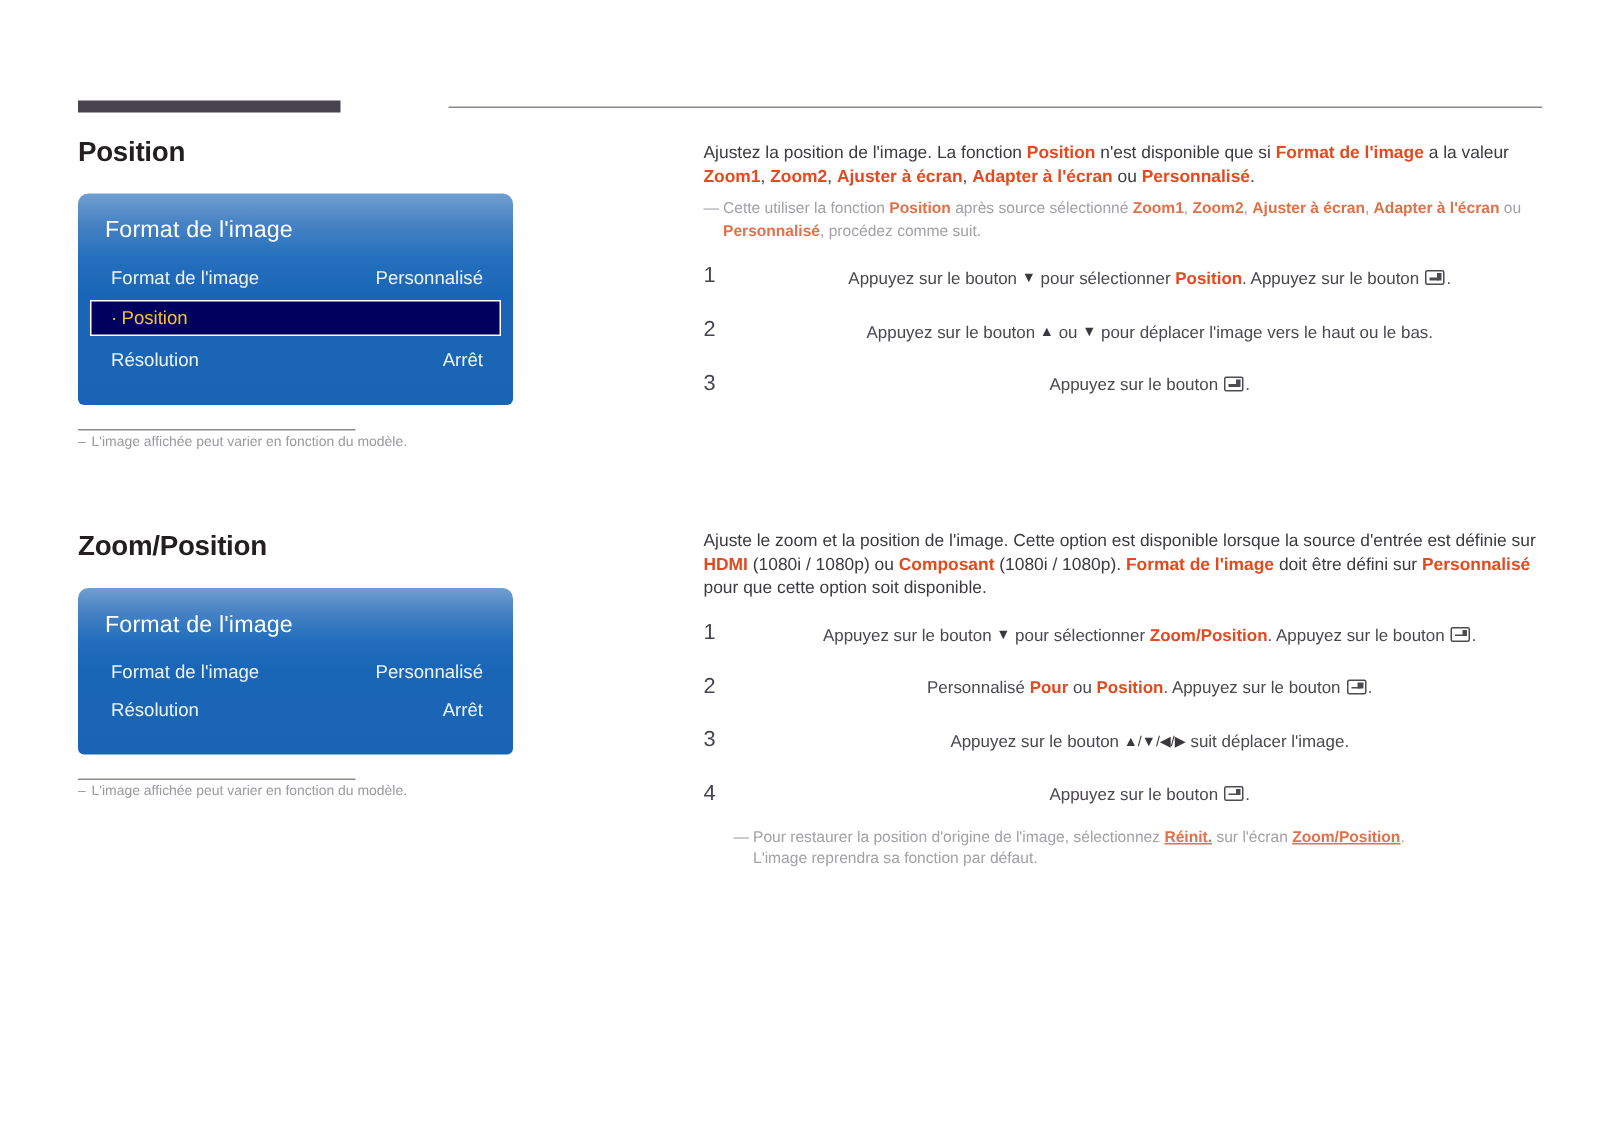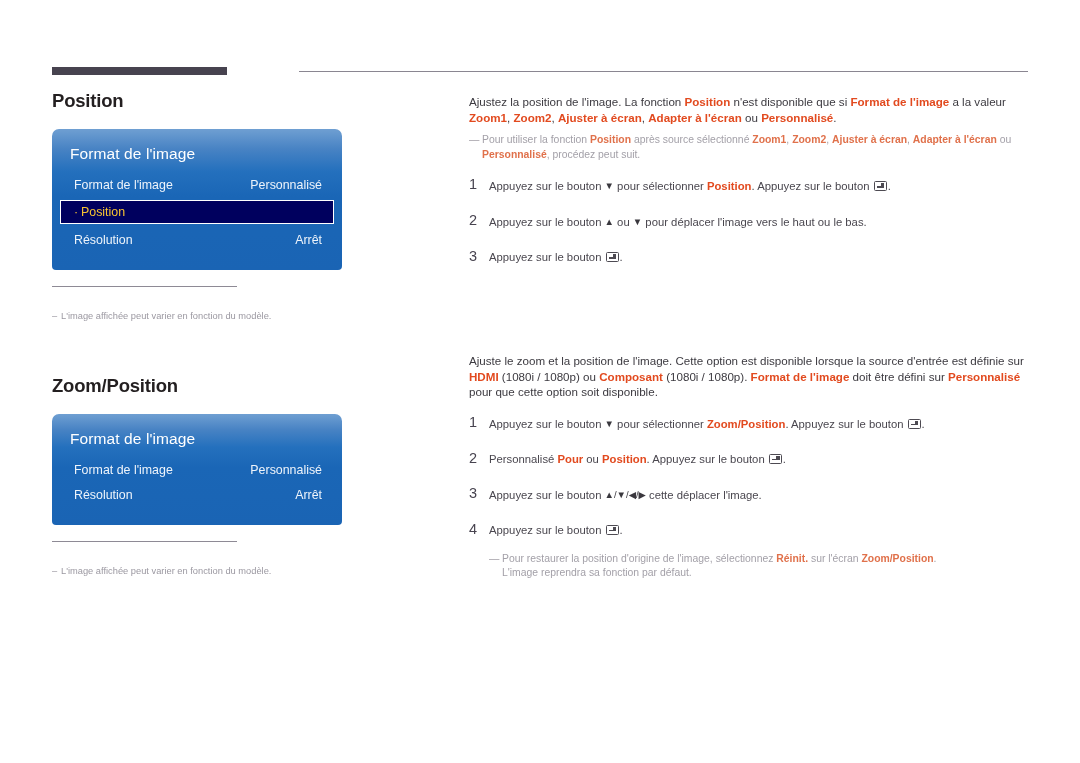--- a/index.html
+++ b/index.html
@@ -124,21 +124,21 @@
   .panel-note {
     margin-top: 16px;
     width: 185px;
   }
   .panel-note .nline {
     width: 100%;
     height: 1px;
     background: #8e8a95;
   }
   .panel-note .ntext {
-    margin-top: 24px;
+    margin-top: 2px;
     font-size: 9.3px;
     color: #9b98a1;
     white-space: nowrap;
   }
   .panel-note .ndash {
     display: inline-block;
     width: 9px;
     color: #9b98a1;
   }
 
@@ -182,20 +182,21 @@
     color: #47434f;
     line-height: 15px;
     padding-top: 1px;
   }
   .step .txt {
     flex: 1;
     font-size: 11.3px;
     line-height: 15px;
     color: #4a474f;
     padding-top: 2px;
+    text-align: center;
   }
 
   
   .arrow {
     font-size: 9.5px;
     color: #3a383e;
     vertical-align: 1px;
   }
   .enterbtn {
     display: inline-block;
@@ -231,21 +232,21 @@
     display: flex;
     margin-top: -4px;
     margin-left: 20px;
     font-size: 10.4px;
     line-height: 14.5px;
     color: #a3a0a8;
   }
   .sub-note .dash {
     flex: 0 0 13px;
   }
-  .sub-note b.hl { color: #e0714b; }
+  .sub-note b.hl { color: #e0714b; text-decoration: underline; }
 </style>
 </head>
 <body>
 
 <div class="page">
 
   <div class="top-rules">
     <div class="rule-thick"></div>
     <div class="rule-thin"></div>
   </div>
@@ -306,21 +307,21 @@
       </div>
     </div>
   </div>
 
   <div class="col-right">
 
     <div class="para"><span>Ajustez la position de l'image. La fonction </span><b class="hl">Position</b><span> n'est disponible que si </span><b class="hl">Format de l'image</b><span> a la valeur </span><b class="hl">Zoom1</b><span>, </span><b class="hl">Zoom2</b><span>, </span><b class="hl">Ajuster à écran</b><span>, </span><b class="hl">Adapter à l'écran</b><span> ou </span><b class="hl">Personnalisé</b><span>.</span></div>
 
     <div class="note">
       <span class="dash">—</span>
-      <span class="ntxt"><span>Pour utiliser la fonction </span><b class="hl">Position</b><span> après source sélectionné </span><b class="hl">Zoom1</b><span>, </span><b class="hl">Zoom2</b><span>, </span><b class="hl">Ajuster à écran</b><span>, </span><b class="hl">Adapter à l'écran</b><span> ou </span><b class="hl">Personnalisé</b><span>, procédez peut suit.</span></span>
+      <span class="ntxt"><span>Cette utiliser la fonction </span><b class="hl">Position</b><span> après source sélectionné </span><b class="hl">Zoom1</b><span>, </span><b class="hl">Zoom2</b><span>, </span><b class="hl">Ajuster à écran</b><span>, </span><b class="hl">Adapter à l'écran</b><span> ou </span><b class="hl">Personnalisé</b><span>, procédez comme suit.</span></span>
     </div>
 
     <div class="steps">
       <div class="step">
         <div class="num">1</div>
         <div class="txt"><span>Appuyez sur le bouton </span><span class="arrow">▼</span><span> pour sélectionner </span><b class="hl">Position</b><span>. Appuyez sur le bouton </span><span class="enterbtn"></span><span>.</span></div>
       </div>
 
       <div class="step">
         <div class="num">2</div>
@@ -341,21 +342,21 @@
         <div class="txt"><span>Appuyez sur le bouton </span><span class="arrow">▼</span><span> pour sélectionner </span><b class="hl">Zoom/Position</b><span>. Appuyez sur le bouton </span><span class="enterbtn"></span><span>.</span></div>
       </div>
 
       <div class="step">
         <div class="num">2</div>
         <div class="txt"><span>Personnalisé </span><b class="hl">Pour</b><span> ou </span><b class="hl">Position</b><span>. Appuyez sur le bouton </span><span class="enterbtn"></span><span>.</span></div>
       </div>
 
       <div class="step">
         <div class="num">3</div>
-        <div class="txt"><span>Appuyez sur le bouton </span><span class="arrow">▲/▼/◀/▶</span><span> cette déplacer l'image.</span></div>
+        <div class="txt"><span>Appuyez sur le bouton </span><span class="arrow">▲/▼/◀/▶</span><span> suit déplacer l'image.</span></div>
       </div>
 
       <div class="step">
         <div class="num">4</div>
         <div class="txt"><span>Appuyez sur le bouton </span><span class="enterbtn"></span><span>.</span></div>
       </div>
     </div>
 
     <div class="sub-note">
       <span class="dash">—</span>

